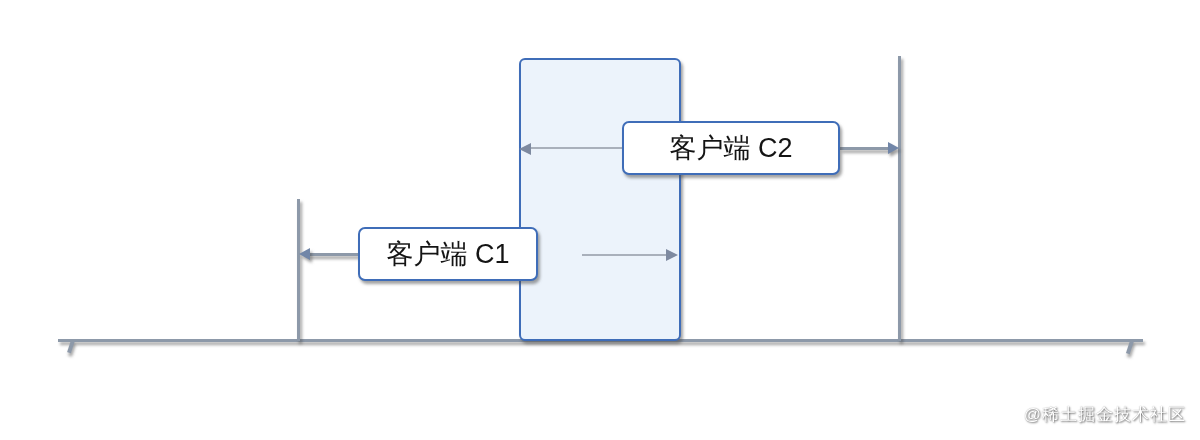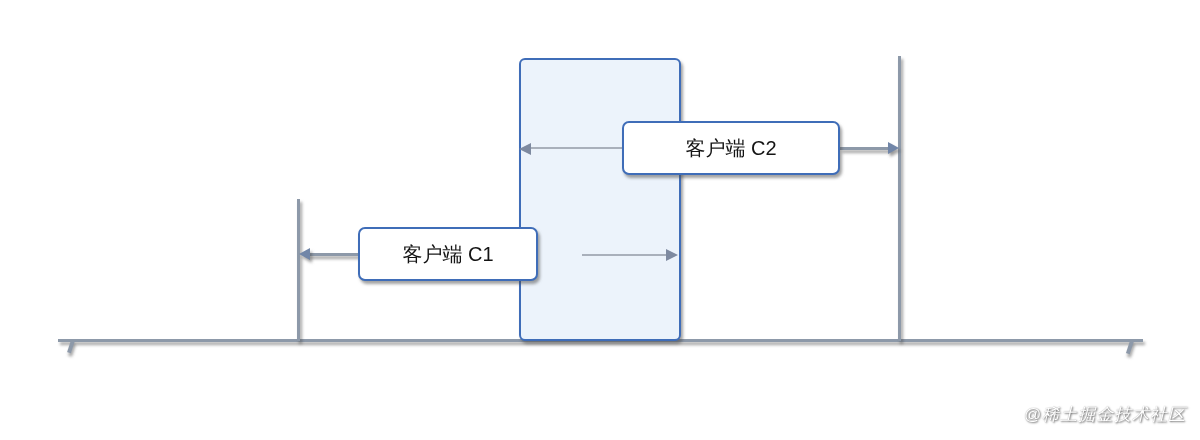--- a/index.html
+++ b/index.html
@@ -22,36 +22,35 @@
   .hline,.vline{position:absolute;background:var(--line);}
   .tick{position:absolute;width:4px;height:13px;background:var(--line);transform:rotate(18deg);}
   .central-box{
     position:absolute;left:519px;top:58px;width:162px;height:283px;box-sizing:border-box;
     background:var(--central-fill);border:2px solid var(--box-border);border-radius:6px;
   }
   .node-box{
     position:absolute;box-sizing:border-box;background:var(--node-fill);
     border:2px solid var(--box-border);border-radius:7px;
     display:flex;align-items:center;justify-content:center;
-    font-size:20px;color:var(--text);
+    font-size:27px;color:var(--text);
   }
   .node-c2{left:622px;top:121px;width:218px;height:54px;}
   .node-c1{left:358px;top:227px;width:180px;height:54px;}
   .arrow-shaft{position:absolute;height:2px;background:var(--arrow-shaft);}
   .head{position:absolute;width:0;height:0;}
   .head-left{border-top:6px solid transparent;border-bottom:6px solid transparent;border-right:12px solid var(--arrow-head);}
   .head-right{border-top:6px solid transparent;border-bottom:6px solid transparent;border-left:12px solid var(--arrow-head);}
   .head-junction-right{border-top:6px solid transparent;border-bottom:6px solid transparent;border-left:11px solid var(--junction-head);}
   .head-junction-left{border-top:6px solid transparent;border-bottom:6px solid transparent;border-right:11px solid var(--junction-head);}
   .connector{position:absolute;height:3px;background:var(--line);}
   .watermark{
     position:absolute;right:14px;top:403px;font-size:17px;letter-spacing:1px;
     color:#ffffff;text-shadow:1px 1px 2px rgba(0,0,0,0.60),0 0 1px rgba(0,0,0,0.35);
     white-space:nowrap;
-    font-style:italic;
   }
 </style>
 </head>
 <body>
 
 <div class="stage">
 
   <div class="hline shadowed" style="left:58px;top:339px;width:1085px;height:3px;"></div>
   <div class="tick shadowed" style="left:69px;top:340px;"></div>
   <div class="tick shadowed" style="left:1128px;top:340px;height:14px;"></div>

